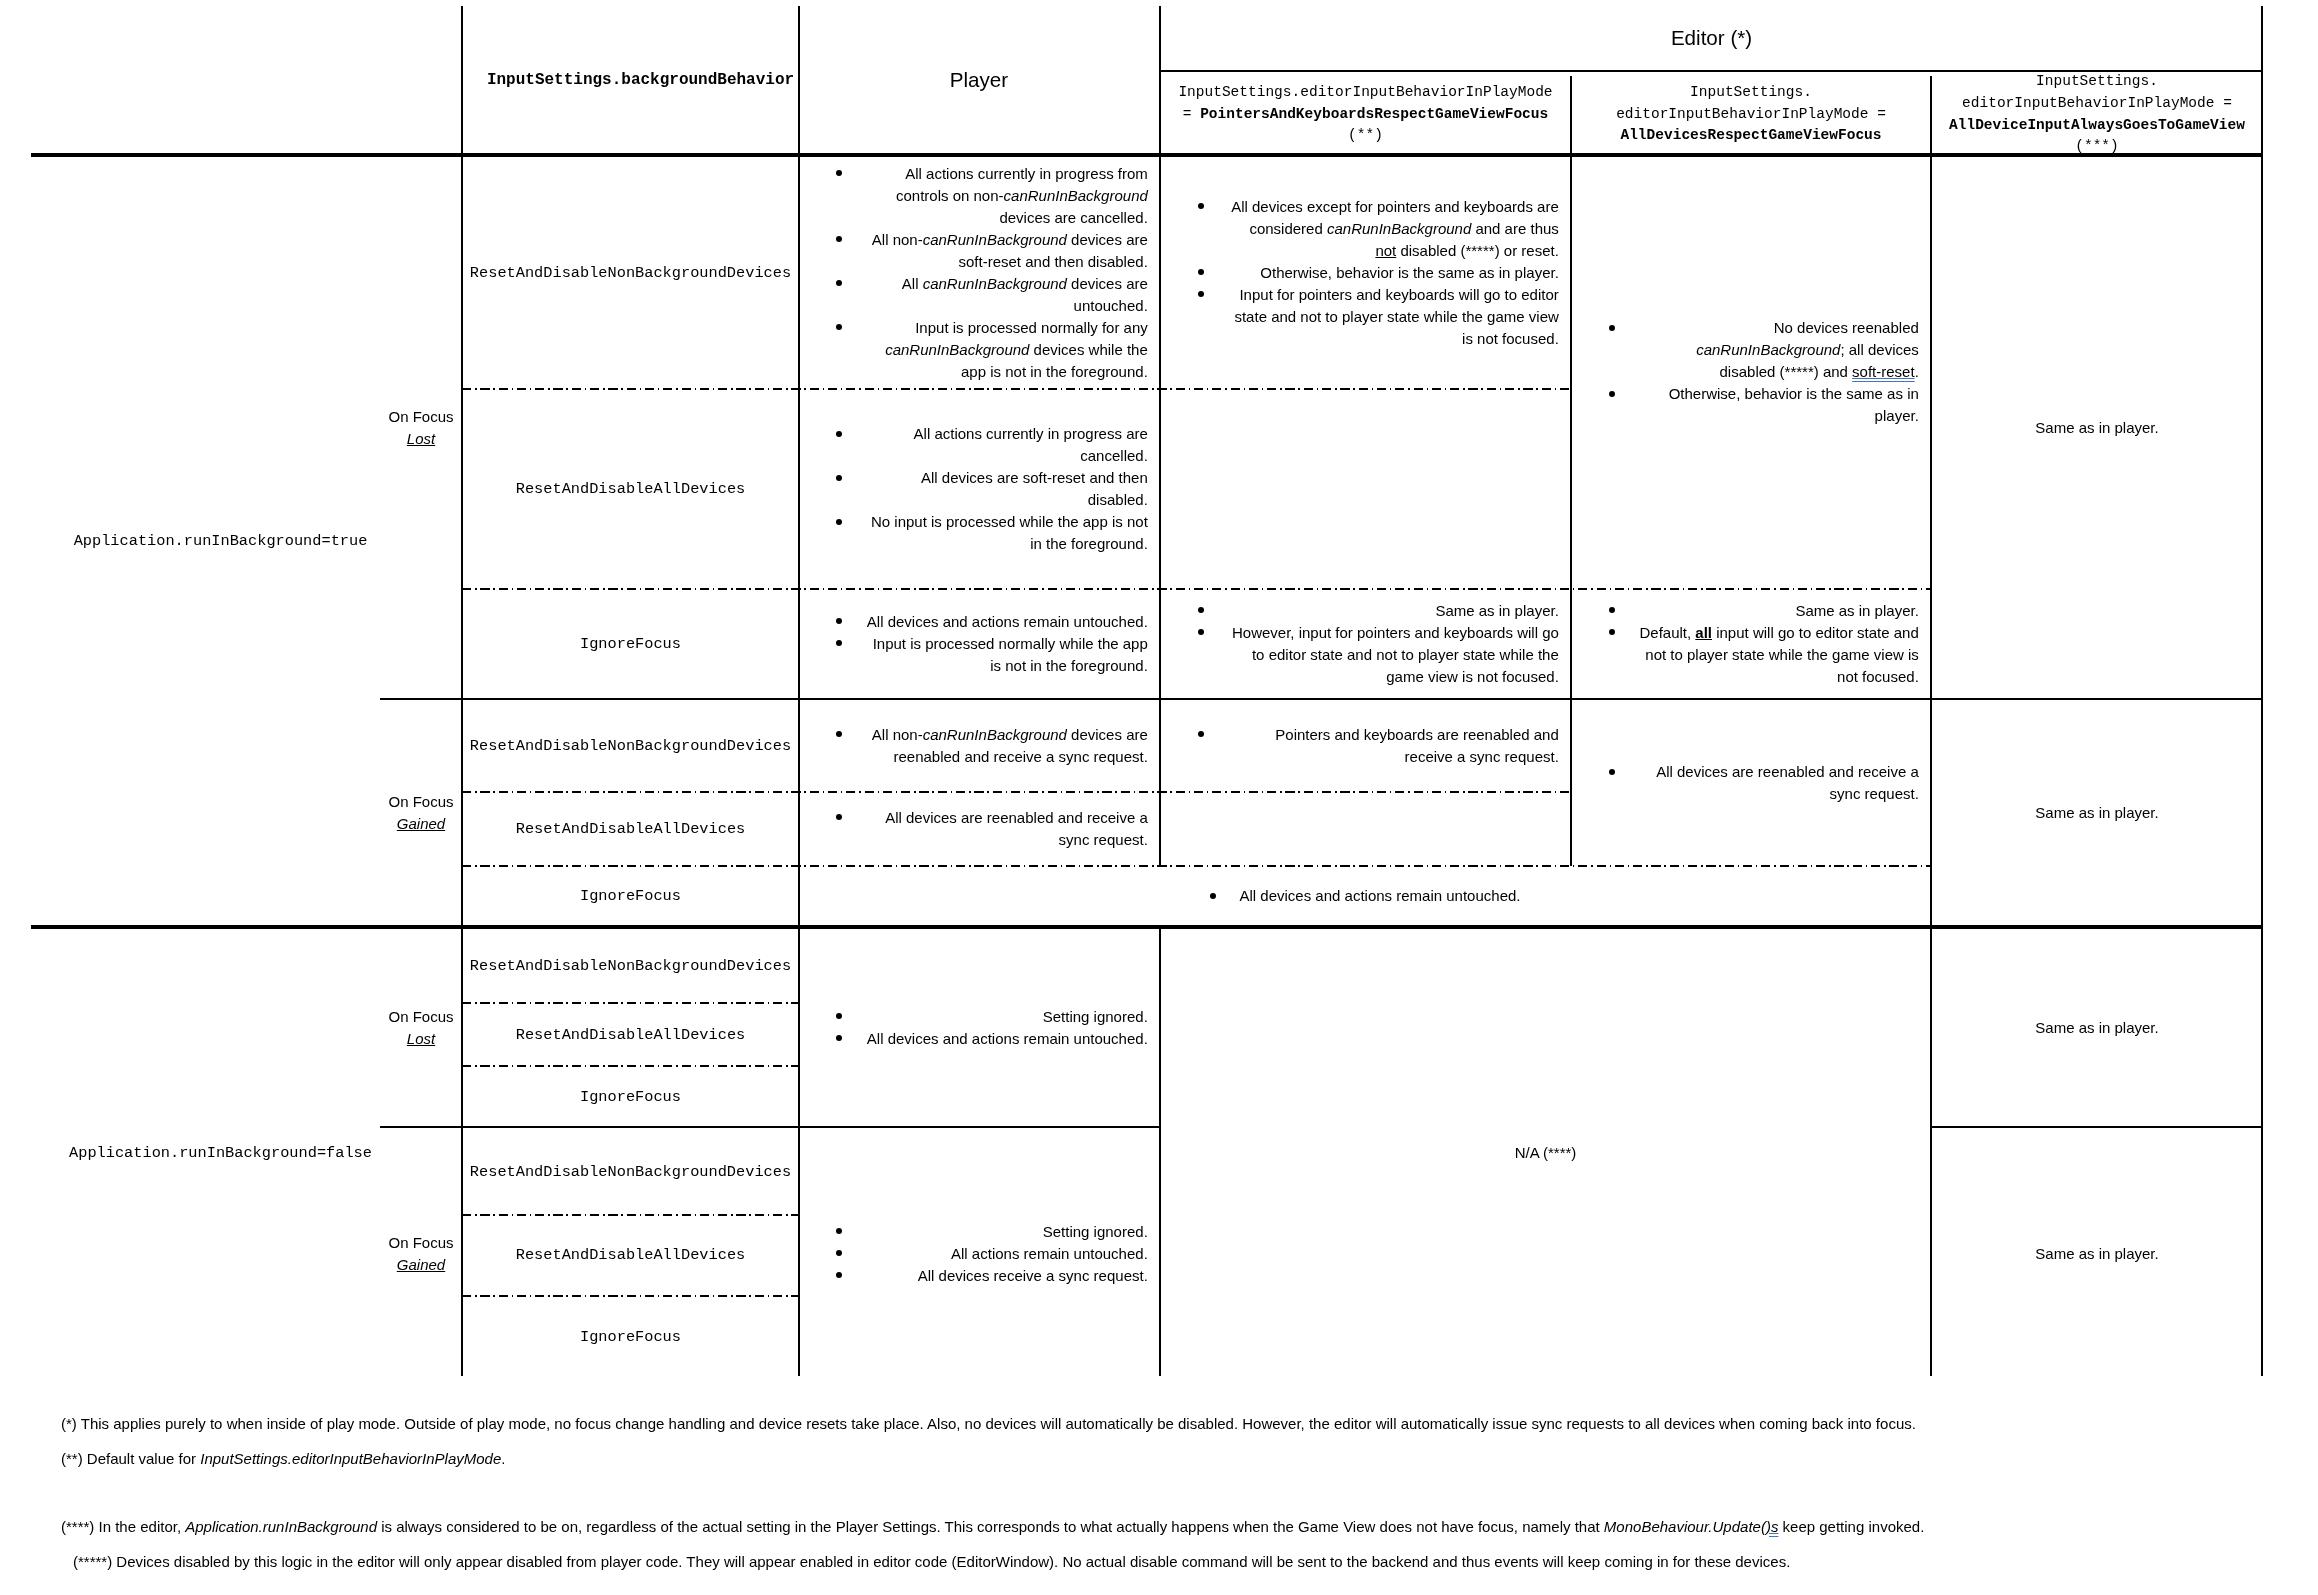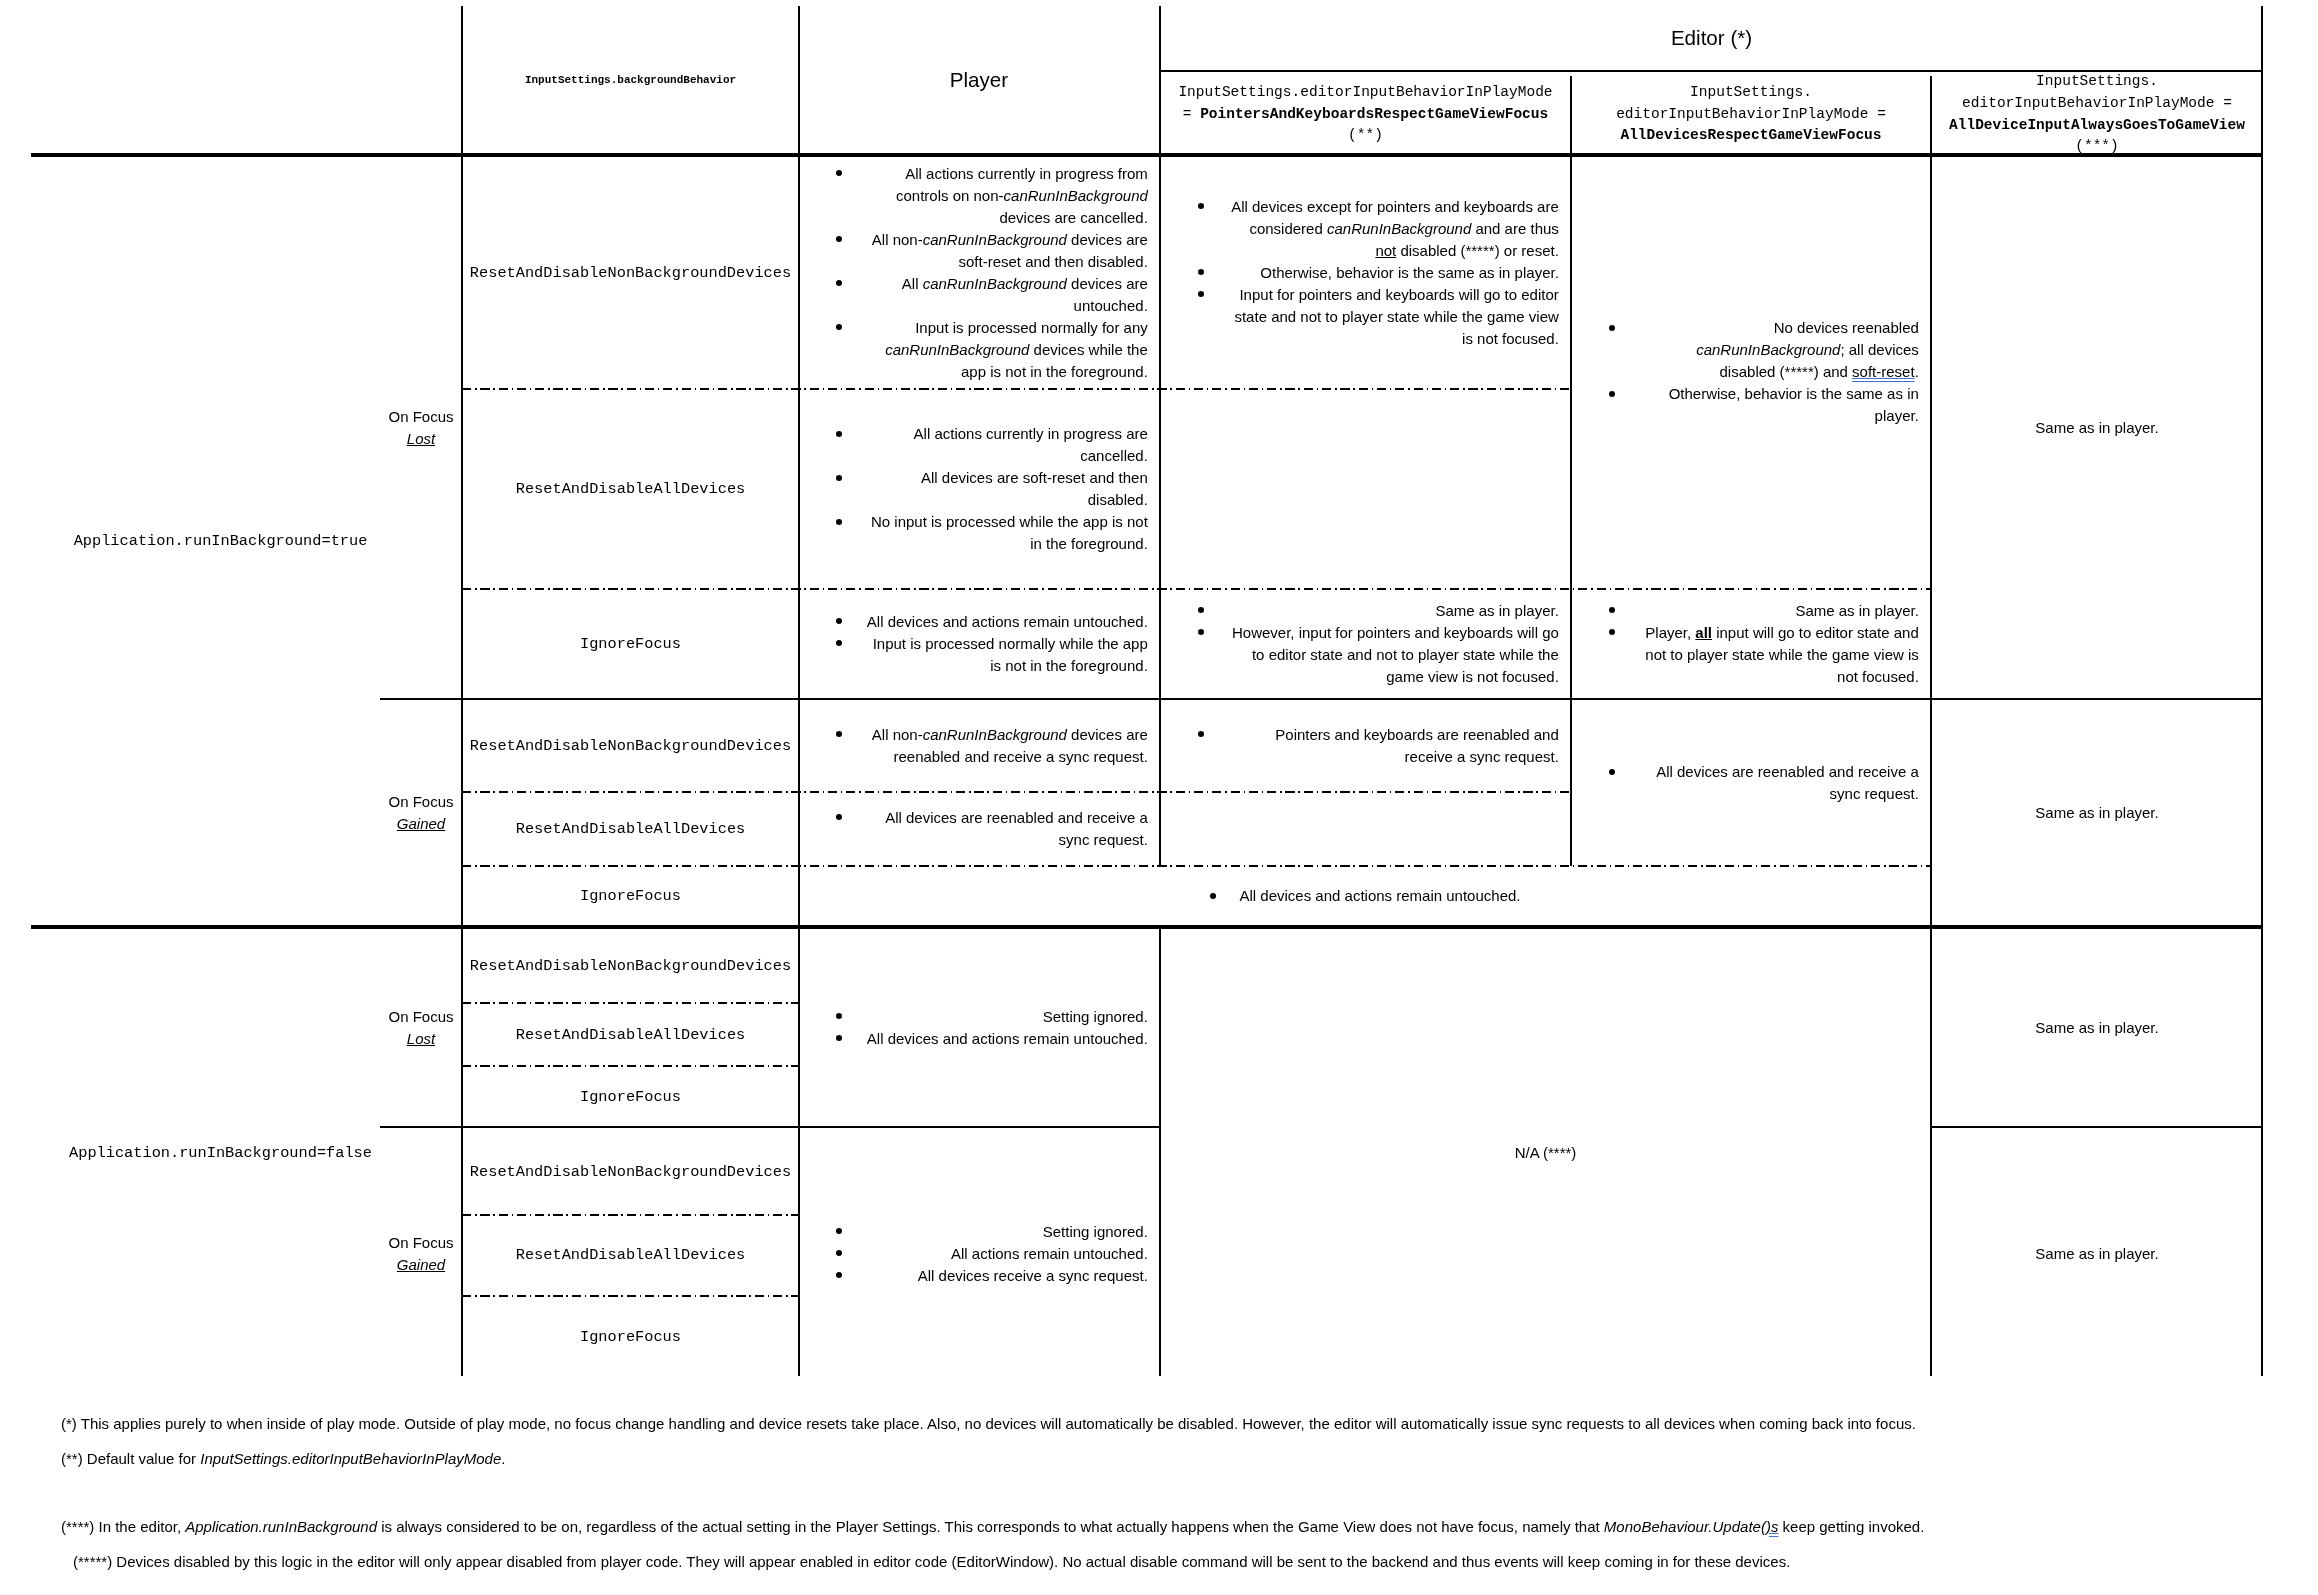--- a/index.html
+++ b/index.html
@@ -16,21 +16,21 @@
   
   .cell{position:absolute;box-sizing:border-box;display:flex;align-items:center;justify-content:center;text-align:center;}
   .bl{justify-content:flex-start;text-align:left;padding:6.1px 12.2px 6.1px 36px;}
   .bl ul{list-style:none;margin:0;padding:0;width:100%;text-align:right;}
   .bl li{position:relative;padding-left:31px;line-height:22px;font-size:15px;}
   .bl li::before{content:"";position:absolute;left:1.5px;top:7.6px;width:6.1px;height:6.1px;border-radius:50%;background:#000;}
   .bl.center-list{justify-content:center;padding-left:12.2px;}
   .bl.center-list ul{width:auto;}
 
   .f-sans-hdr{font-size:20.6px;}
-  .f-mono-hdr{font-family:"Liberation Mono",monospace;font-size:11px;font-weight:bold;}
+  .f-mono-hdr{font-family:"Liberation Mono",monospace;font-size:16px;font-weight:bold;margin-left:10px;}
   .f-mono-sub{font-family:"Liberation Mono",monospace;font-size:14.5px;line-height:1.5;}
   .f-mono{font-family:"Liberation Mono",monospace;font-size:15.3px;}
   .f-body{font-size:15px;line-height:22px;}
   .preline{white-space:pre-line;}
 
   
   .s-b{font-weight:bold;}
   .s-i{font-style:italic;}
   .s-u{text-decoration:underline;}
   .s-iu{font-style:italic;text-decoration:underline;}
@@ -173,21 +173,21 @@
 
   <div class="cell bl" style="left:1571px;top:157px;width:360px;height:430px;">
       <ul>
         <li><span>No devices reenabled </span><span class="s-i">canRunInBackground</span><span>; all devices disabled (*****) and </span><span class="s-link">soft-reset</span><span>.</span></li>
         <li><span>Otherwise, behavior is the same as in player.</span></li>
       </ul>
     </div>
   <div class="cell bl" style="left:1571px;top:589px;width:360px;height:109px;">
       <ul>
         <li><span>Same as in player.</span></li>
-        <li><span>Player, </span><span class="s-bu">all</span><span> input will go to editor state and not to player state while the game view is not focused.</span></li>
+        <li><span>Default, </span><span class="s-bu">all</span><span> input will go to editor state and not to player state while the game view is not focused.</span></li>
       </ul>
     </div>
   <div class="cell bl" style="left:1571px;top:700px;width:360px;height:166px;">
       <ul>
         <li><span>All devices are reenabled and receive a sync request.</span></li>
       </ul>
     </div>
 
   <div class="cell bl center-list" style="left:798px;top:867px;width:1133px;height:58px;">
       <ul>

